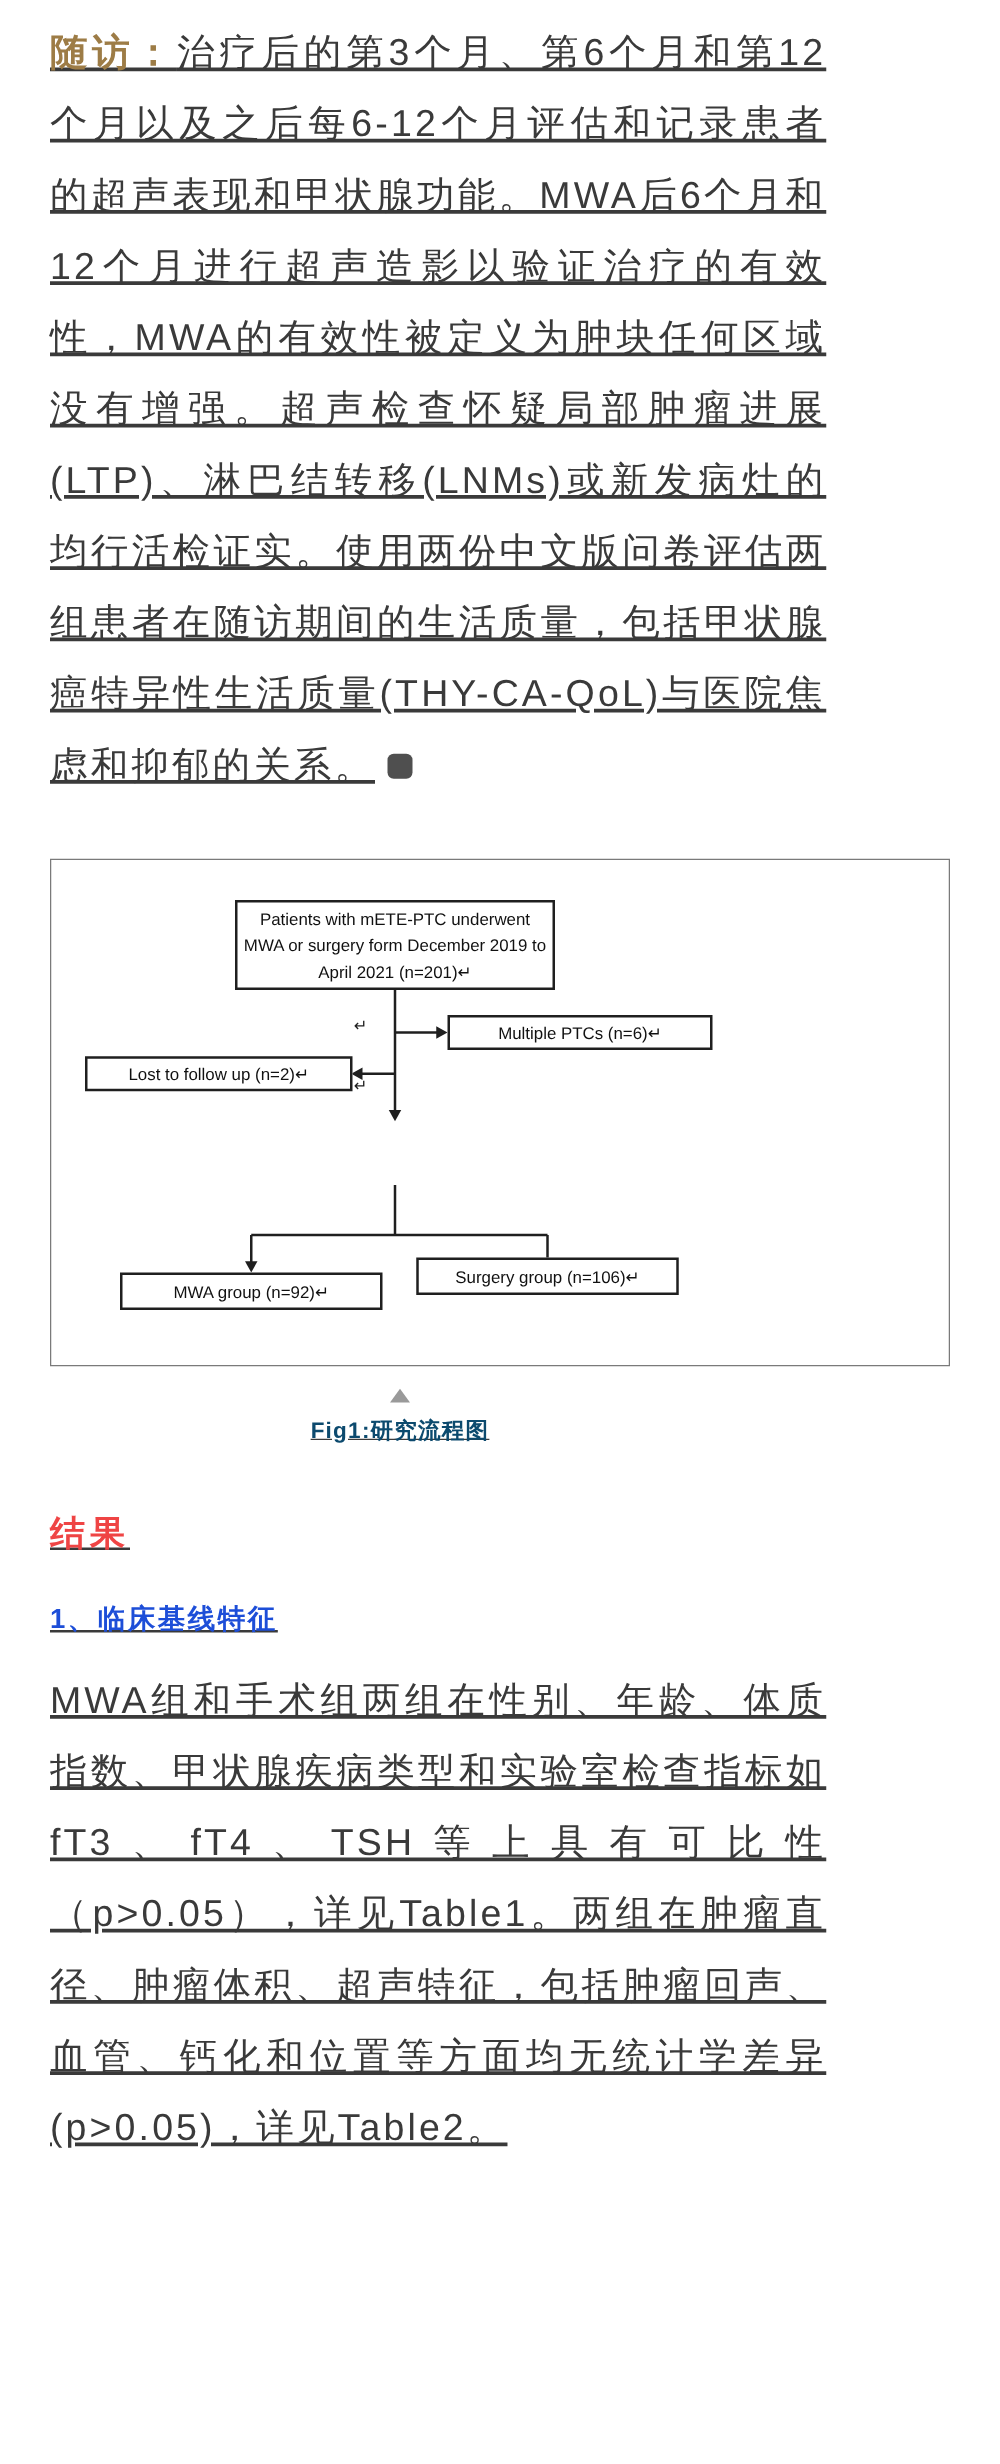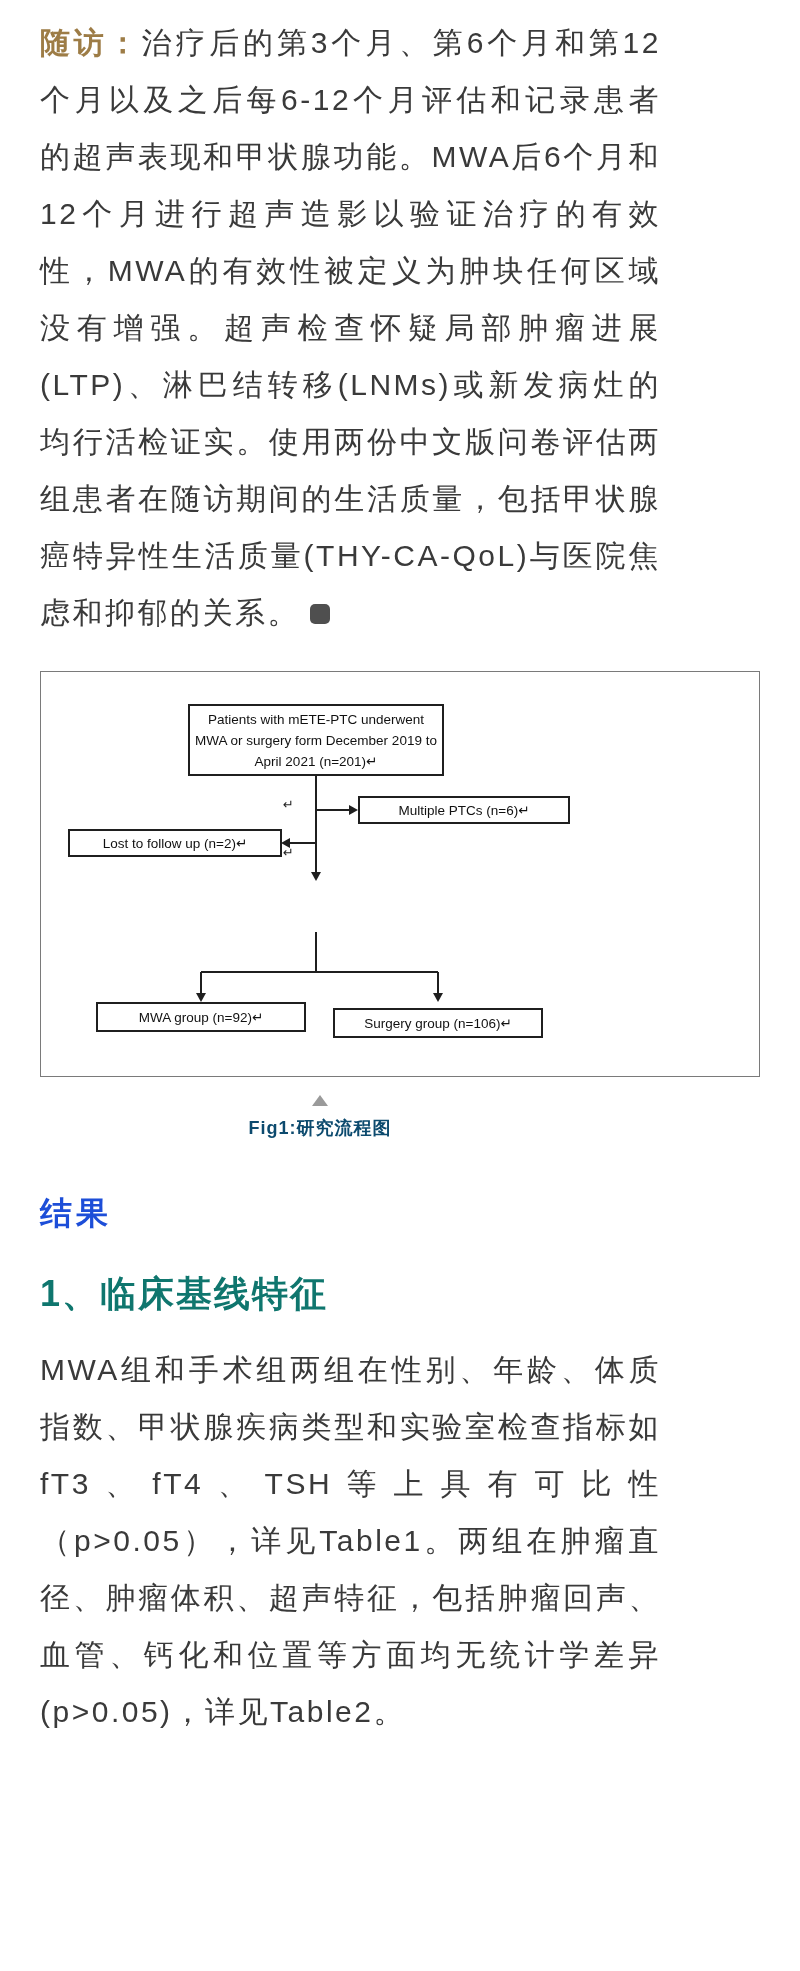--- a/index.html
+++ b/index.html
@@ -7,20 +7,21 @@
     width: 800px;
     min-height: 1971px;
     background: #ffffff;
     font-family: "Liberation Sans", "DejaVu Sans", sans-serif;
     color: #3a3a3a;
   }
   .content {
     padding: 14px 40px 60px 40px;
     box-sizing: border-box;
     width: 701px;
+    text-decoration: underline;
   }
   
   .para {
     margin: 0;
     font-size: 30px;
     line-height: 57px;
     letter-spacing: 2.5px;
     color: #3a3a3a;
     text-align: justify;
     text-justify: inter-character;
@@ -32,21 +33,21 @@
   .end-icon {
     display: inline-block;
     width: 20px;
     height: 20px;
     background: #4f4f4f;
     border-radius: 5px;
     margin-left: 10px;
     vertical-align: -1px;
   }
   
-  .figure-block { margin-top: 30px; }
+  .figure-block { margin-top: 46px; }
   .flowchart {
     position: relative;
     width: 718px;
     height: 404px;
     border: 1px solid #7a7a7a;
     background: #ffffff;
   }
   .fc-svg { position: absolute; left: 0; top: 0; }
   .fc-box {
     position: absolute;
@@ -60,21 +61,21 @@
     font-size: 13.5px;
     line-height: 21px;
     color: #111111;
     padding: 2px 5px;
   }
   .fc-enrollment { left: 147px; top: 32px;  width: 256px; height: 72px; }
   .fc-multiple   { left: 317px; top: 124px; width: 212px; height: 28px; }
   .fc-lost       { left: 27px;  top: 157px; width: 214px; height: 28px; }
   .fc-included   { left: 167px; top: 210px; width: 216px; height: 50px; }
   .fc-mwa        { left: 55px;  top: 330px; width: 210px; height: 30px; text-align: center; }
-  .fc-surgery    { left: 292px; top: 336px; width: 210px; height: 30px; }
+  .fc-surgery    { left: 292px; top: 318px; width: 210px; height: 30px; }
   .crlf {
     position: absolute;
     font-size: 13px;
     color: #222222;
     line-height: 13px;
   }
   .crlf-1 { left: 242px; top: 126px; }
   .crlf-2 { left: 242px; top: 174px; }
   
   .caption-wrap {
@@ -92,30 +93,30 @@
   .fig-caption {
     margin-top: 10px;
     font-size: 18px;
     font-weight: 700;
     color: #0c4a6e;
     letter-spacing: 1px;
   }
   
   .results-heading {
     margin: 52px 0 0 0;
-    font-size: 32px;
+    font-size: 28px;
     font-weight: 700;
-    color: #1d4ed8;
+    color: #ef4444;
     letter-spacing: 4px;
   }
   .baseline-subheading {
     margin: 34px 0 0 0;
-    font-size: 36px;
+    font-size: 22px;
     font-weight: 700;
-    color: #0f766e;
+    color: #1d4ed8;
     letter-spacing: 2px;
   }
   .para-2 { margin-top: 22px; }
 </style>
 </head>
 <body>
 
 <div class="content">
 
   <p class="para"><span class="accent-label">随访：</span><span>治疗后的第3个月、第6个月和第12个月以及之后每6-12个月评估和记录患者的超声表现和甲状腺功能。MWA后6个月和12个月进行超声造影以验证治疗的有效性，MWA的有效性被定义为肿块任何区域没有增强。超声检查怀疑局部肿瘤进展(LTP)、淋巴结转移(LNMs)或新发病灶的均行活检证实。使用两份中文版问卷评估两组患者在随访期间的生活质量，包括甲状腺癌特异性生活质量(THY-CA-QoL)与医院焦虑和抑郁的关系。</span><span class="end-icon"></span></p>

